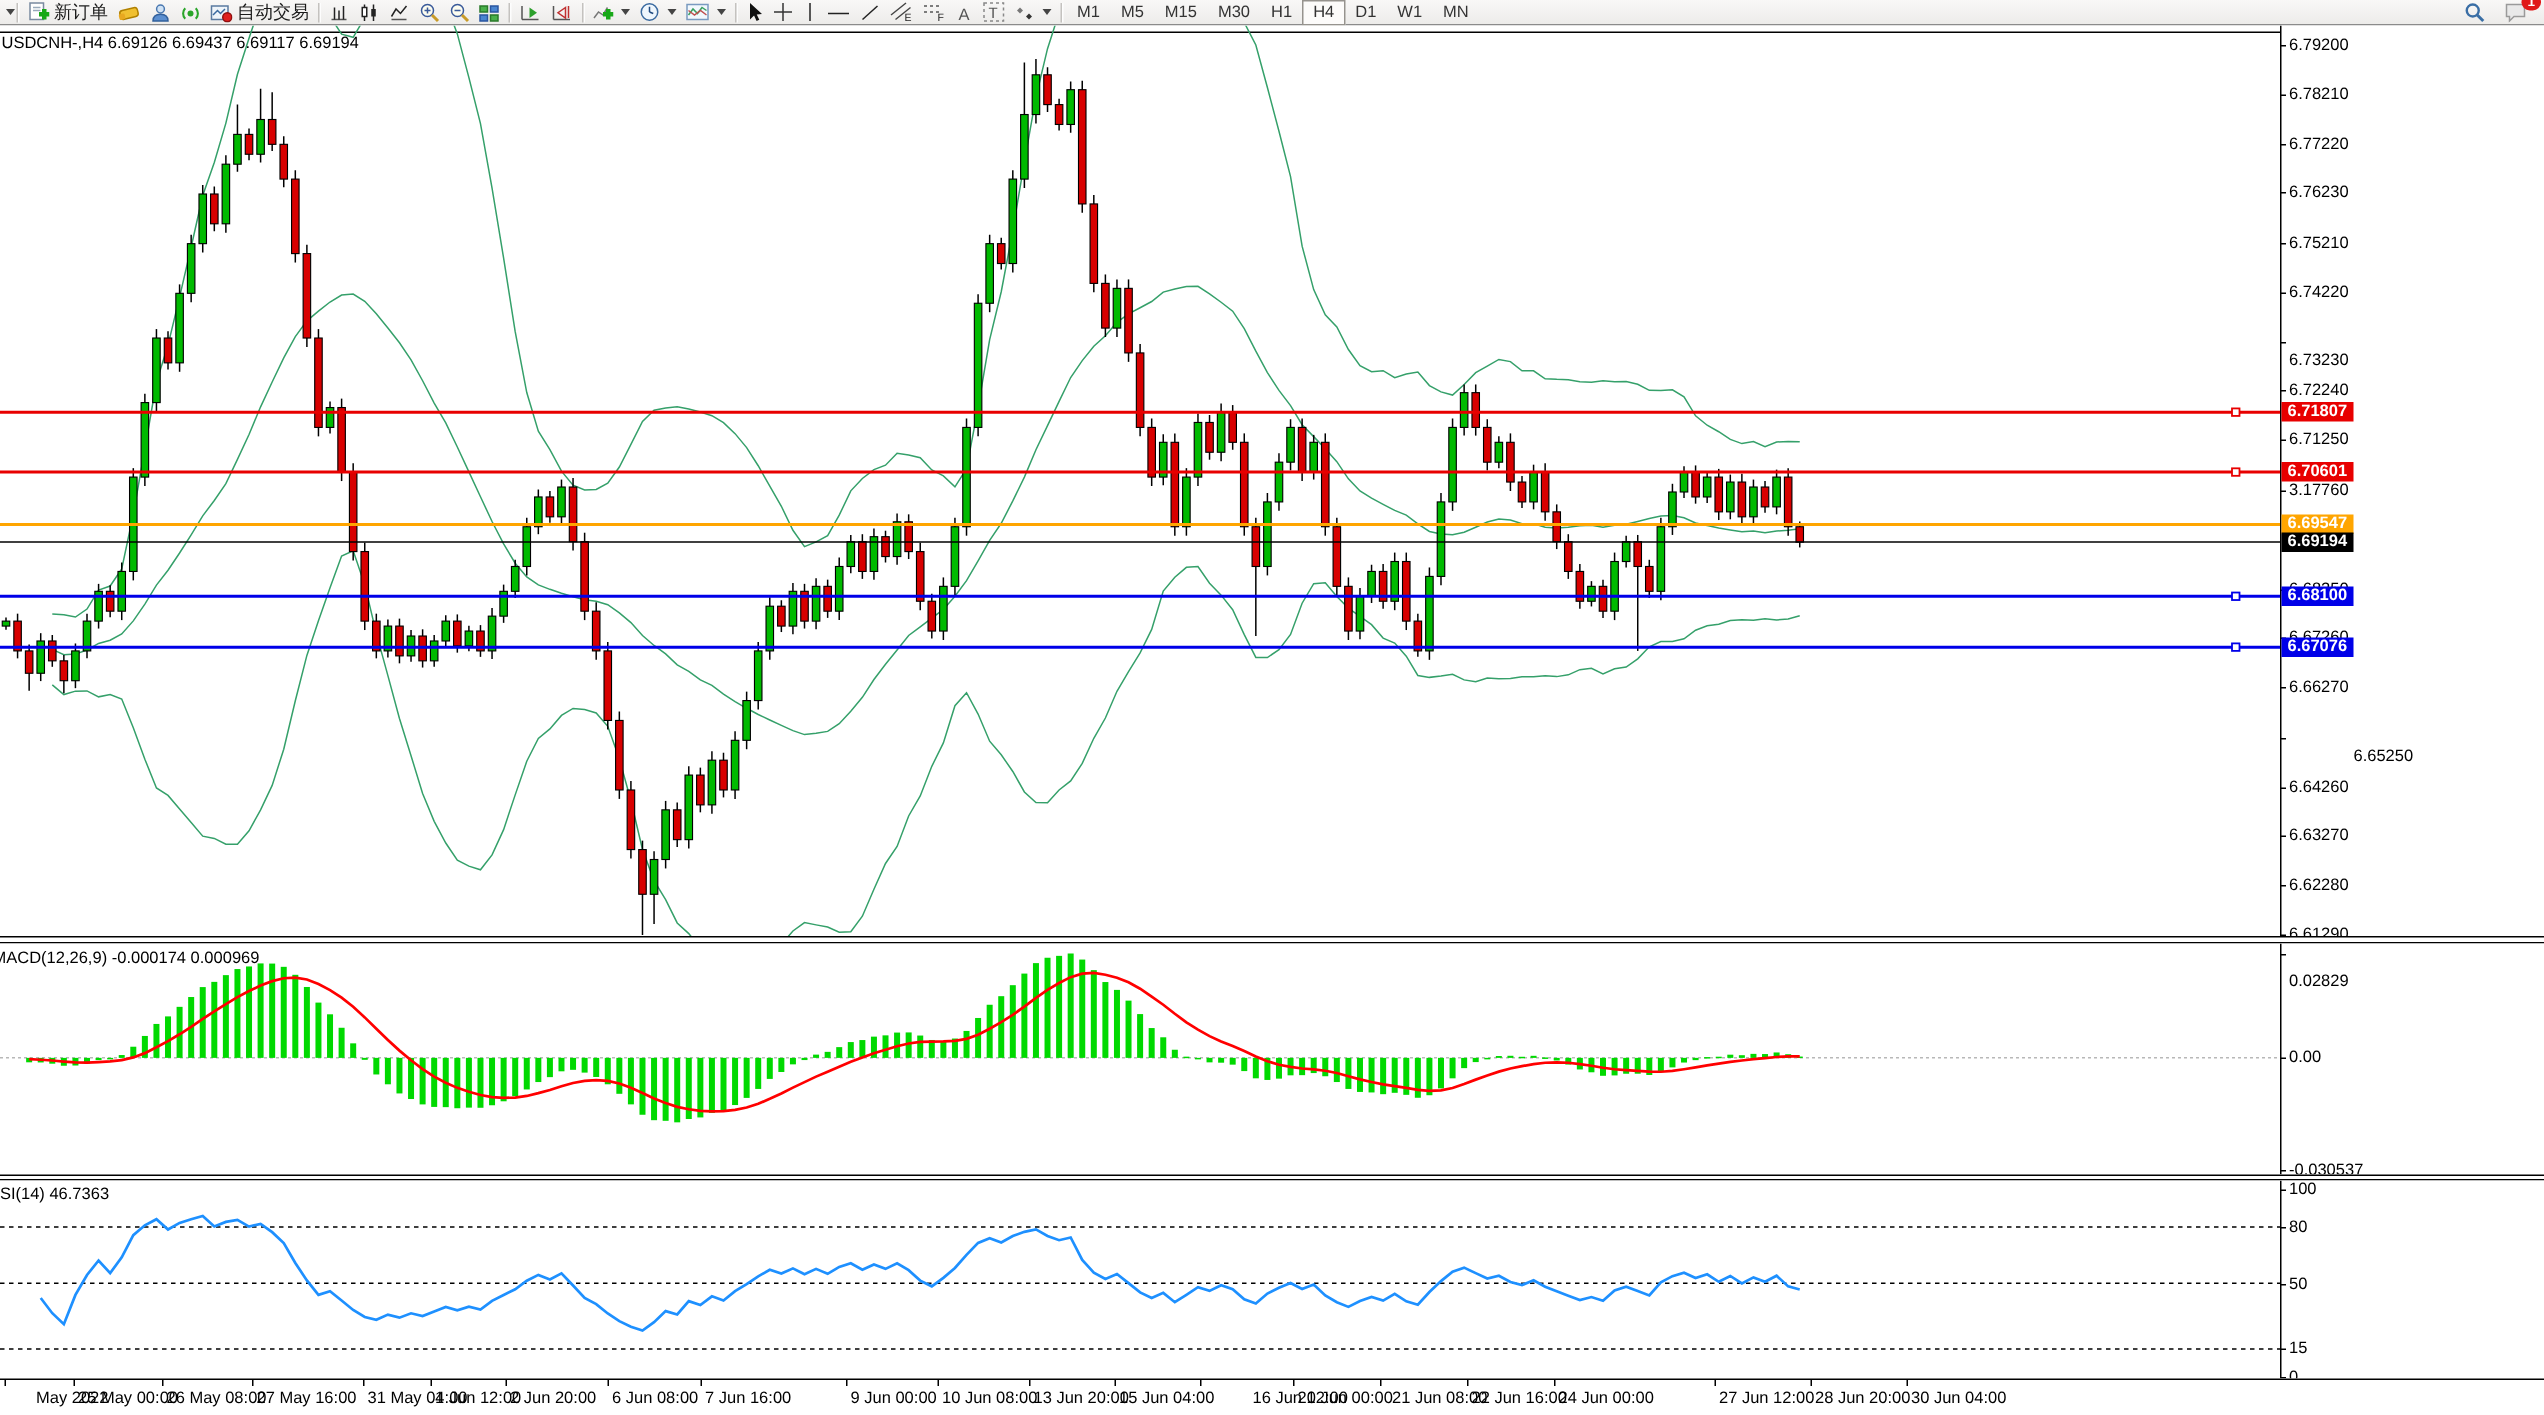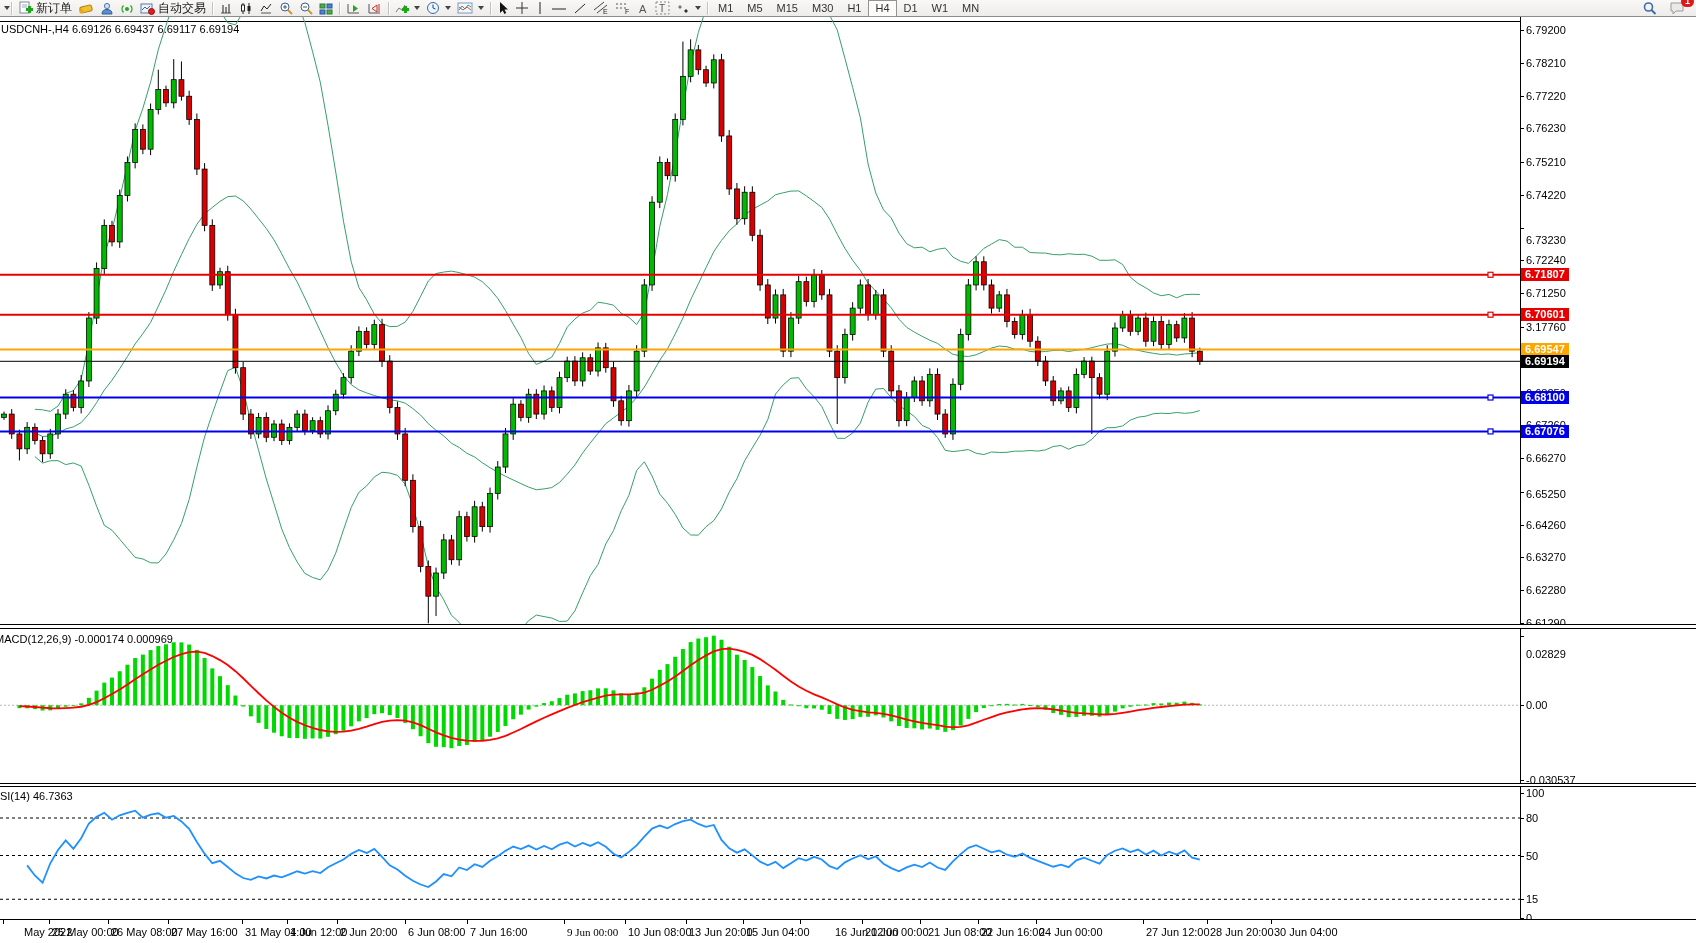--- a/index.html
+++ b/index.html
@@ -611,21 +611,21 @@
       <div class="axis-lab" style="top: 270.224px;">6.71250</div>
       <div class="axis-tick" style="top: 309.997px;"></div>
       <div class="axis-lab" style="top: 303.997px;">3.17760</div>
       <div class="axis-tick" style="top: 375.554px;"></div>
       <div class="axis-lab" style="top: 369.554px;">6.68250</div>
       <div class="axis-tick" style="top: 408.333px;"></div>
       <div class="axis-lab" style="top: 402.333px;">6.67260</div>
       <div class="axis-tick" style="top: 441.112px;"></div>
       <div class="axis-lab" style="top: 435.112px;">6.66270</div>
       <div class="axis-tick" style="top: 474.884px;"></div>
-      <div class="axis-lab" style="top: 471px;">6.65250</div>
+      <div class="axis-lab" style="top: 481px; margin-left: 43px;">6.65250</div>
       <div class="axis-tick" style="top: 507.663px;"></div>
       <div class="axis-lab" style="top: 501.663px;">6.64260</div>
       <div class="axis-tick" style="top: 540.442px;"></div>
       <div class="axis-lab" style="top: 534.442px;">6.63270</div>
       <div class="axis-tick" style="top: 573.221px;"></div>
       <div class="axis-lab" style="top: 567.221px;">6.62280</div>
       <div class="axis-tick" style="top: 606px;"></div>
       <div class="axis-lab" style="top: 600px;">6.61290</div>
       <div class="price-tag" style="top: 251.282px; background: rgb(232, 0, 0);">6.71807</div>
       <div class="price-tag" style="top: 291.213px; background: rgb(232, 0, 0);">6.70601</div>
@@ -847,21 +847,21 @@
     <div class="t-lab" style="left: 245px;">31 May 04:00</div>
     <div class="t-tick" style="left: 287px;"></div>
     <div class="t-lab" style="left: 290px;">1 Jun 12:00</div>
     <div class="t-tick" style="left: 337px;"></div>
     <div class="t-lab" style="left: 340px;">2 Jun 20:00</div>
     <div class="t-tick" style="left: 405px;"></div>
     <div class="t-lab" style="left: 408px;">6 Jun 08:00</div>
     <div class="t-tick" style="left: 467px;"></div>
     <div class="t-lab" style="left: 470px;">7 Jun 16:00</div>
     <div class="t-tick" style="left: 564px;"></div>
-    <div class="t-lab" style="left: 567px; font-family: Liberation Serif, serif;">9 Jun 00:00</div>
+    <div class="t-lab" style="left: 567px;">9 Jun 00:00</div>
     <div class="t-tick" style="left: 625px;"></div>
     <div class="t-lab" style="left: 628px;">10 Jun 08:00</div>
     <div class="t-tick" style="left: 686px;"></div>
     <div class="t-lab" style="left: 689px;">13 Jun 20:00</div>
     <div class="t-tick" style="left: 743px;"></div>
     <div class="t-lab" style="left: 746px;">15 Jun 04:00</div>
     <div class="t-tick" style="left: 800px;"></div>
     <div class="t-lab" style="left: 803px; padding-left: 32px;">16 Jun 12:00</div>
     <div class="t-tick" style="left: 862px;"></div>
     <div class="t-lab" style="left: 865px;">20 Jun 00:00</div>

